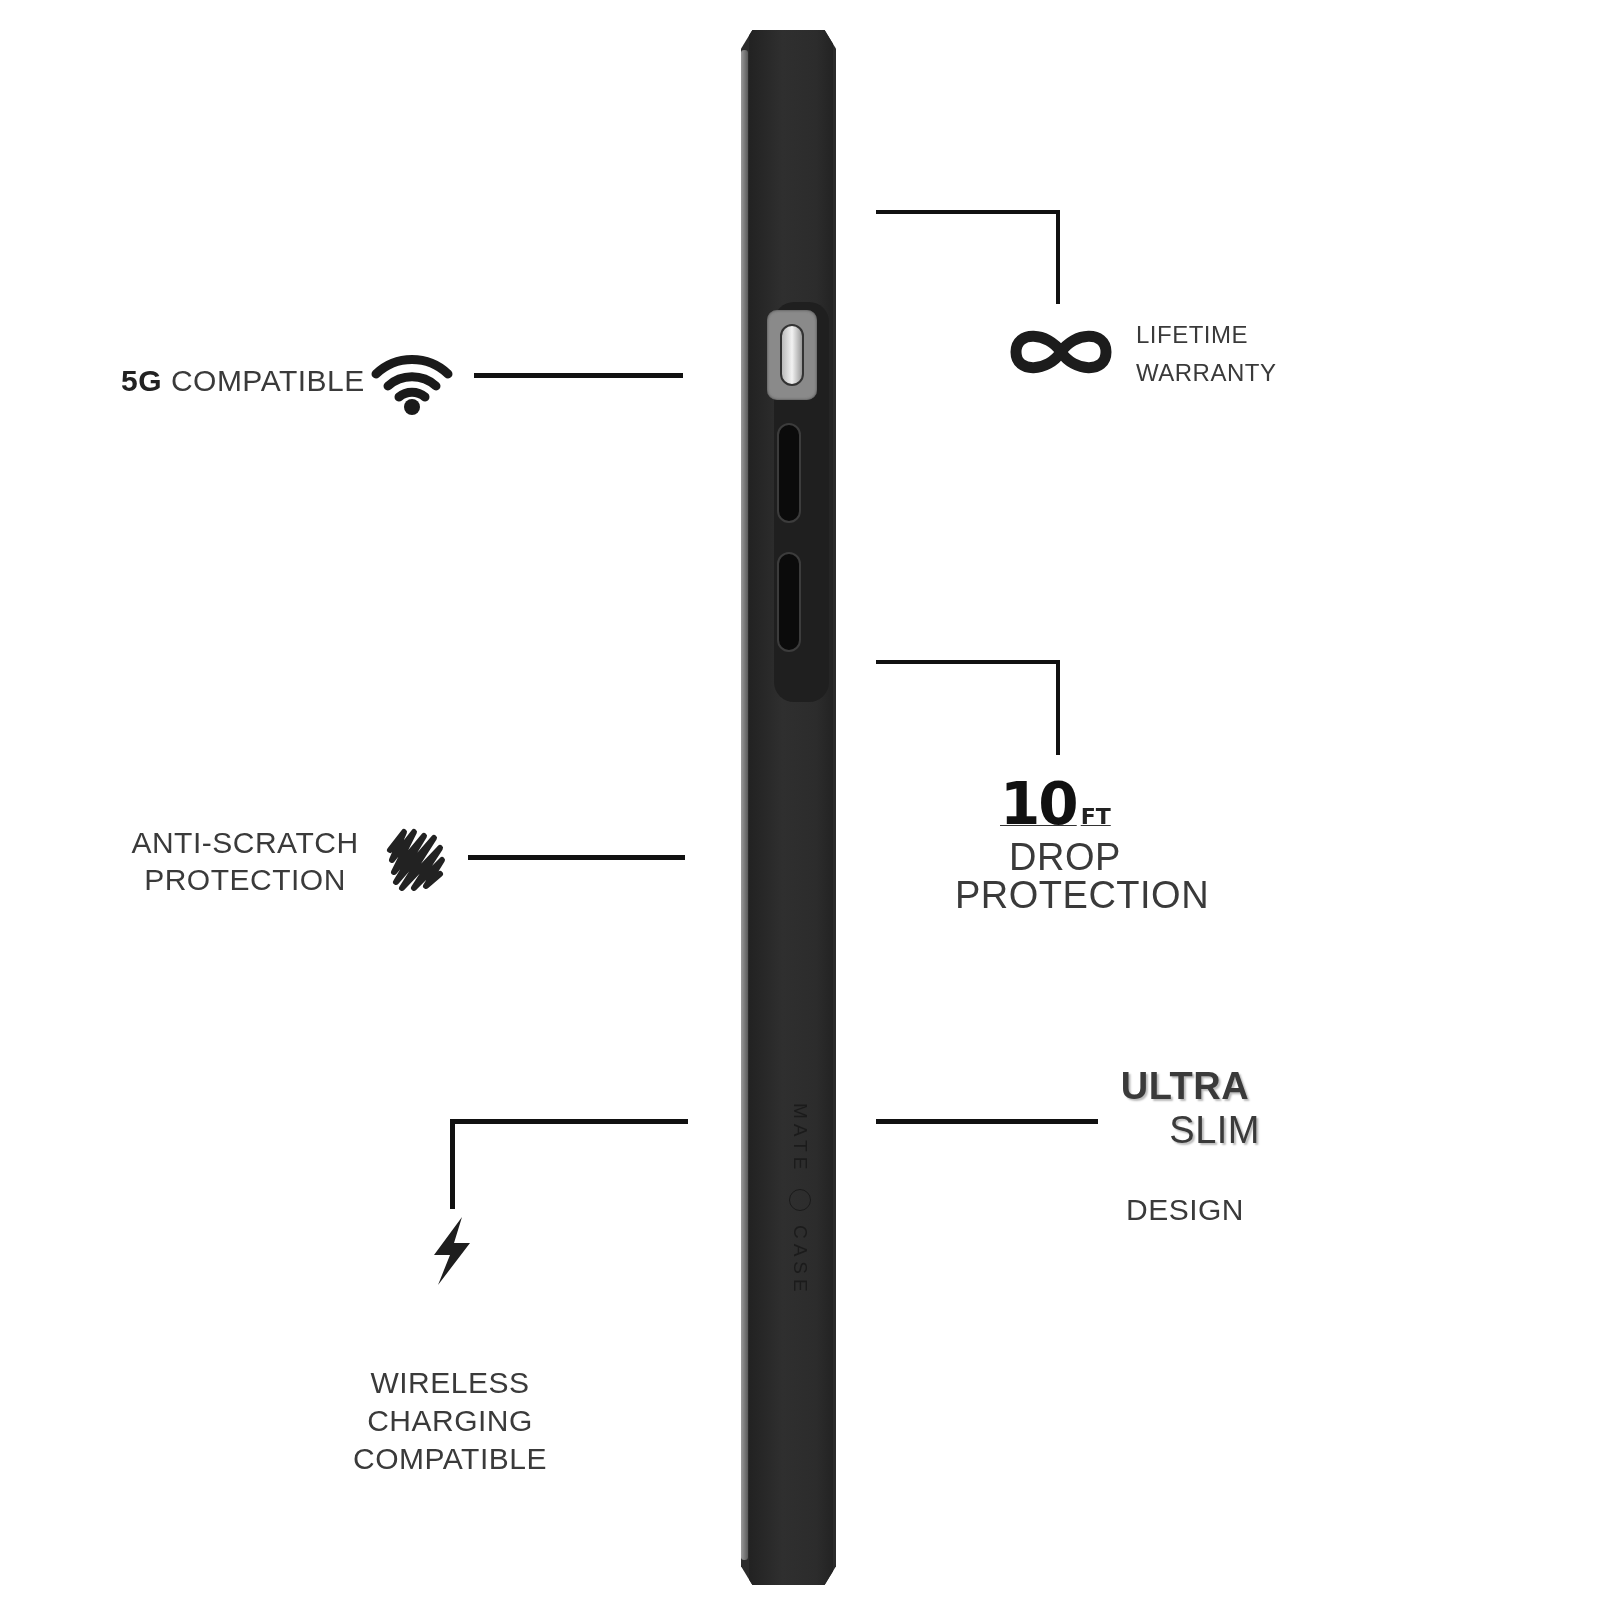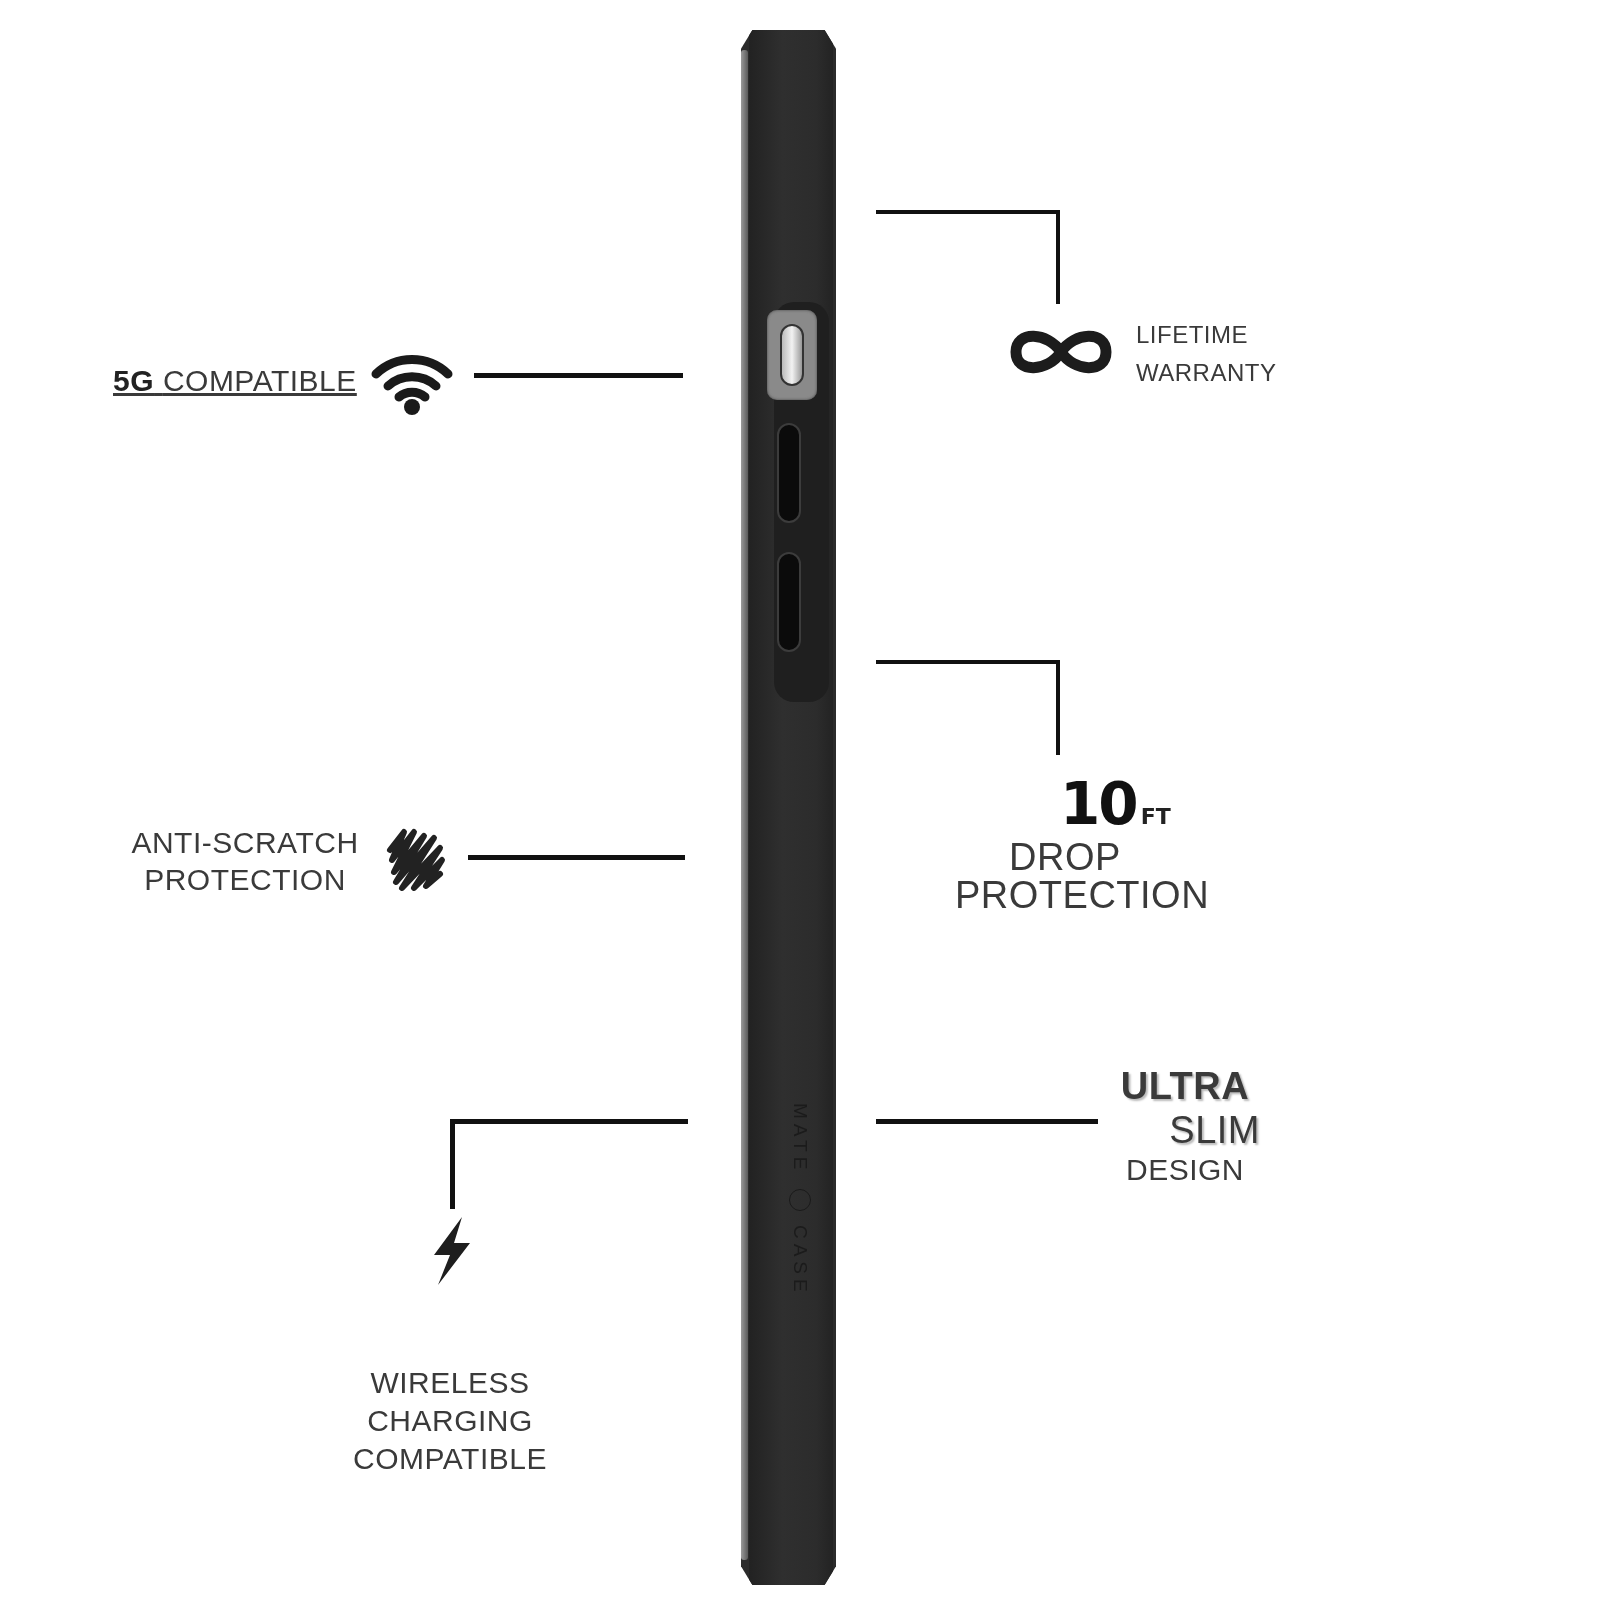--- a/index.html
+++ b/index.html
@@ -47,21 +47,21 @@
     <div class="vol-btn" style="top:393px;"></div>
     <div class="vol-btn" style="top:522px;"></div>
     <div class="brand">
       <span>MATE</span>
       <span class="circ"></span>
       <span>CASE</span>
     </div>
   </div>
 </div>
 
-<div class="label" style="left:113px; top:364px; font-size:30px; white-space:nowrap;text-decoration:underline;">
+<div class="label" style="left:121px; top:364px; font-size:30px; white-space:nowrap;">
   <b style="color:#222;">5G</b>
   <span>COMPATIBLE</span>
 </div>
 <div class="abs icon" style="left:370px; top:346px;">
   <svg width="84" height="70" viewBox="0 0 84 70">
     <path d="M6 28 A52 52 0 0 1 78 28" stroke="#1a1a1a" stroke-width="9" fill="none" stroke-linecap="round"></path>
     <path d="M18 40 A36 36 0 0 1 66 40" stroke="#1a1a1a" stroke-width="9" fill="none" stroke-linecap="round"></path>
     <path d="M29 51 A20 20 0 0 1 55 51" stroke="#1a1a1a" stroke-width="9" fill="none" stroke-linecap="round"></path>
     <circle cx="42" cy="61" r="8" fill="#1a1a1a"></circle>
   </svg>
@@ -86,21 +86,21 @@
 </div>
 <div class="abs icon" style="left:384px; top:826px;">
   <svg width="64" height="66" viewBox="0 0 64 66">
     <path d="M6 24 L20 6 L8 34 L30 6 L10 46 L40 10 L12 56 L50 12 L18 62 L56 22 L30 62 L58 34 L42 60 L56 48" stroke="#222" stroke-width="6" fill="none" stroke-linejoin="round" stroke-linecap="round"></path>
   </svg>
 </div>
 <div class="line" style="left:468px; top:855px; width:217px; height:5px;"></div>
 
 <div class="line" style="left:876px; top:660px; width:184px; height:4px;"></div>
 <div class="line" style="left:1056px; top:660px; width:4px; height:95px;"></div>
-<div class="abs" style="left:1060px; top:770px; white-space:nowrap;">
+<div class="abs" style="left:1000px; top:770px; white-space:nowrap;text-decoration:underline;">
   <span style="font-family:'DejaVu Sans', sans-serif; font-weight:bold; font-size:58px; color:#111; letter-spacing:-2px;">10</span><span style="font-family:'DejaVu Sans', sans-serif; font-weight:bold; font-size:22px; color:#222; margin-left:4px;">FT</span>
 </div>
 <div class="label" style="left:955px; top:838px; width:220px; font-size:38px; line-height:38px; text-align:center;">
   <div>DROP</div>
   <div>PROTECTION</div>
 </div>
 
 <div class="line" style="left:450px; top:1119px; width:238px; height:5px;"></div>
 <div class="line" style="left:450px; top:1119px; width:5px; height:90px;"></div>
 <div class="abs icon" style="left:428px; top:1215px;">
@@ -111,14 +111,14 @@
 <div class="label" style="left:340px; top:1364px; width:220px; font-size:30px; line-height:38px; text-align:center;">
   <div>WIRELESS</div>
   <div>CHARGING</div>
   <div>COMPATIBLE</div>
 </div>
 
 <div class="line" style="left:876px; top:1119px; width:222px; height:5px;"></div>
 <div class="label" style="left:1110px; top:1064px; width:150px; text-align:center; line-height:44px;">
   <div style="font-size:38px; text-shadow:2px 2px 2px #bbb;font-weight:bold;">ULTRA</div>
   <div style="font-size:38px; text-shadow:2px 2px 2px #bbb;text-align:right;">SLIM</div>
-  <div style="font-size:30px; line-height:36px;">DESIGN</div>
+  <div style="font-size:30px; line-height:36px;margin-top:40px;">DESIGN</div>
 </div>
 
 </body></html>

